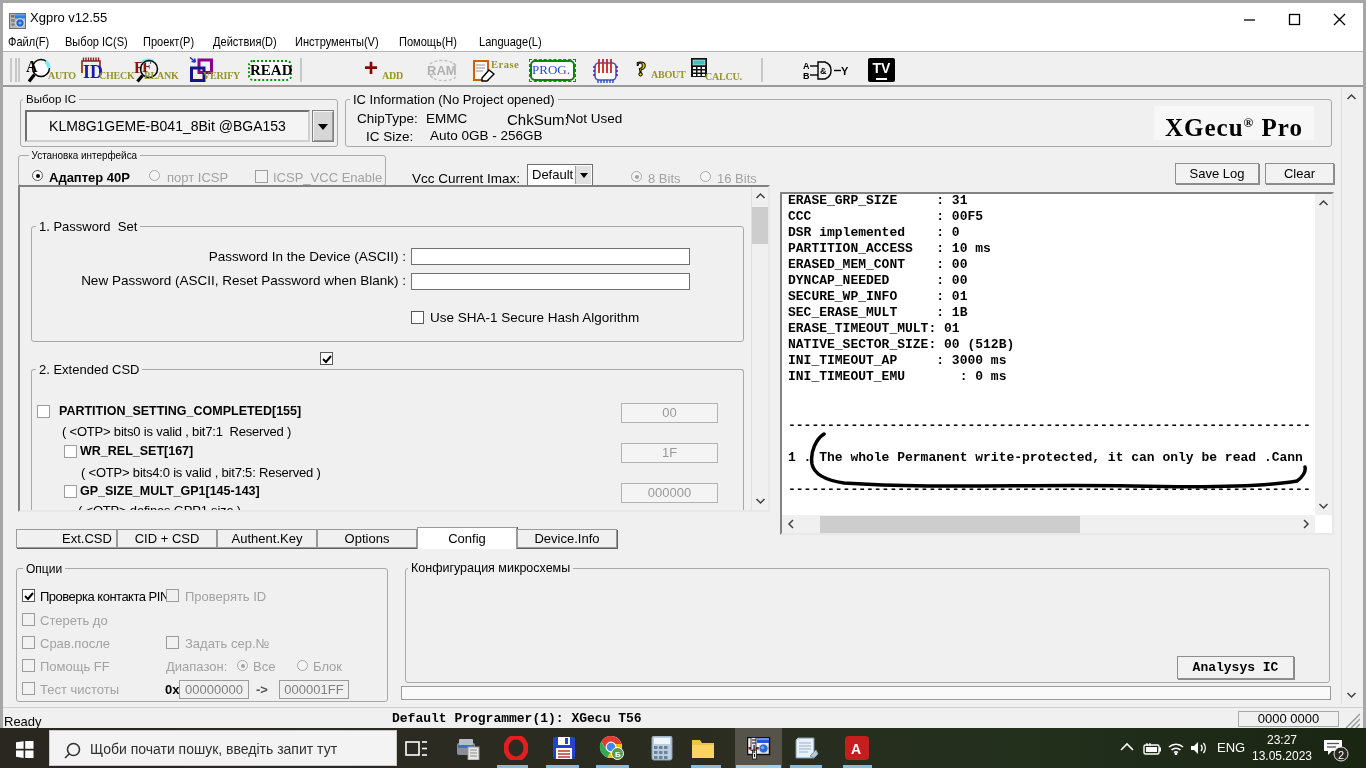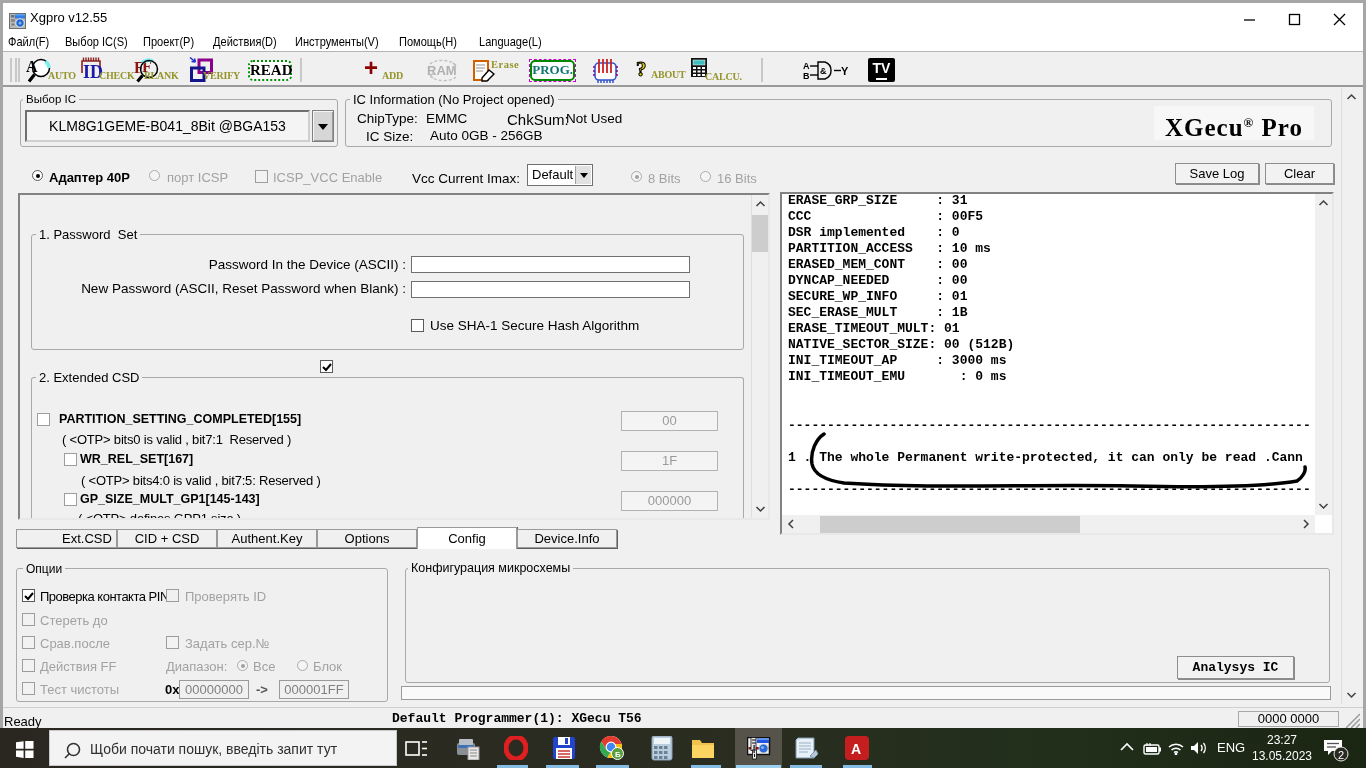--- a/index.html
+++ b/index.html
@@ -137,21 +137,21 @@
       <rect x="1" y="1" width="14" height="19" fill="#fff" stroke="#d06000" stroke-width="2"></rect>
       <line x1="3" y1="5" x2="12" y2="5" stroke="#909090" stroke-width="1"></line>
       <line x1="3" y1="8" x2="12" y2="8" stroke="#909090" stroke-width="1"></line>
       <line x1="3" y1="11" x2="10" y2="11" stroke="#909090" stroke-width="1"></line>
       <path d="M9 18 L16 10 L21 14 L14 21 L9 21 Z" fill="#fff" stroke="#000" stroke-width="1.4"></path>
     </svg>
     <div class="olab" style="left:491px;top:4px;font-size:10.5px;letter-spacing:0.5px;">Erase</div>
 
     <div class="abs" style="left:529px;top:4px;width:47px;height:23px;background:#fff;border:1px dashed #cc00cc;">
       <div class="abs" style="left:0px;top:0px;width:45px;height:21px;border:2px solid #008800;border-radius:5px;background:#fff;white-space:nowrap;overflow:hidden;">
-        <div style="font-family:'Liberation Serif',serif;font-weight:bold;font-size:13px;color:#0f766e;text-align:right;line-height:16px;">PROG.</div>
+        <div style="font-family:'Liberation Serif',serif;font-weight:normal;font-size:13px;color:#1d4ed8;text-align:left;line-height:16px;">PROG.</div>
       </div>
     </div>
 
     <svg class="abs" style="left:593px;top:4px" width="26" height="24">
       <rect x="2" y="4" width="21" height="17" rx="4" fill="#fff" stroke="#3355cc" stroke-width="1.6"></rect>
       <line x1="6" y1="0" x2="6" y2="14" stroke="#cc2222" stroke-width="1.8"></line>
       <line x1="10" y1="0" x2="10" y2="14" stroke="#cc2222" stroke-width="1.8"></line>
       <line x1="14" y1="0" x2="14" y2="14" stroke="#cc2222" stroke-width="1.8"></line>
       <line x1="18" y1="0" x2="18" y2="14" stroke="#cc2222" stroke-width="1.8"></line>
       <g stroke="#3355cc" stroke-width="1.5">
@@ -231,20 +231,23 @@
     <div class="abs" style="left:426px;top:24px;font-size:13.5px;">EMMC</div>
     <div class="abs" style="left:507px;top:24px;font-size:15px;text-align:right;">ChkSum:</div>
     <div class="abs" style="left:566px;top:24px;font-size:13.5px;">Not Used</div>
     <div class="abs" style="left:366px;top:42px;font-size:13.5px;">IC Size:</div>
     <div class="abs" style="left:430px;top:41px;font-size:13.5px;">Auto 0GB - 256GB</div>
 
     <div class="abs" style="left:1154px;top:19px;width:160px;height:34px;background:#f7f7f7;">
       <div style="font-family:'Liberation Serif',serif;font-weight:bold;font-size:25px;text-align:center;line-height:33px;letter-spacing:1px;">XGecu<span style="font-size:13px;vertical-align:9px;">®</span> Pro</div>
     </div>
 
+    <div class="group" style="left:18px;top:68px;width:368px;height:31px;">
+      <div class="glabel" style="font-size:11.5px;top:-7px;left:10px;transform:scaleX(0.86);transform-origin:0 50%;">Установка интерфейса</div>
+    </div>
     <div class="radio sel" style="left:32px;top:83px;"></div>
     <div class="abs" style="left:49px;top:83px;font-weight:bold;">Адаптер 40P</div>
     <div class="radio dis" style="left:149px;top:83px;"></div>
     <div class="abs graytxt" style="left:167px;top:83px;">порт ICSP</div>
     <div class="cb dis" style="left:255px;top:83px;"></div>
     <div class="abs graytxt" style="left:273px;top:83px;">ICSP_VCC Enable</div>
 
     <div class="abs" style="left:412px;top:84px;font-size:13.5px;">Vcc Current Imax:</div>
     <div class="abs" style="left:527px;top:77px;width:66px;height:22px;background:#fff;border:1px solid #707070;">
       <div style="font-size:13px;padding:2px 0 0 4px;">Default</div>
@@ -255,21 +258,21 @@
       </div>
     </div>
     <div class="radio dis sel" style="left:631px;top:84px;"></div>
     <div class="abs graytxt" style="left:648px;top:84px;">8 Bits</div>
     <div class="radio dis" style="left:700px;top:84px;"></div>
     <div class="abs graytxt" style="left:717px;top:84px;">16 Bits</div>
 
     <div class="btn" style="left:1175px;top:76px;width:84px;height:21px;line-height:19px;">Save Log</div>
     <div class="btn" style="left:1265px;top:76px;width:69px;height:21px;line-height:19px;">Clear</div>
 
-    <div class="abs sunken2" style="left:18px;top:106px;width:752px;height:327px;background:#f0f0f0;overflow:hidden;">
+    <div class="abs sunken2" style="left:18px;top:98px;width:752px;height:327px;background:#f0f0f0;overflow:hidden;">
 
       <div class="group" style="left:11px;top:39px;width:713px;height:116px;">
         <div class="glabel">1. Password&nbsp; Set</div>
       </div>
       <div class="abs" style="left:0;top:62px;width:386px;text-align:right;font-size:13.5px;white-space:nowrap;">Password In the Device (ASCII) :</div>
       <div class="edit" style="left:391px;top:61px;width:279px;height:17px;"></div>
       <div class="abs" style="left:0;top:86px;width:386px;text-align:right;font-size:13.5px;white-space:nowrap;">New Password (ASCII, Reset Password when Blank) :</div>
       <div class="edit" style="left:391px;top:86px;width:279px;height:17px;"></div>
       <div class="cb" style="left:391px;top:124px;"></div>
       <div class="abs" style="left:410px;top:123px;font-size:13.5px;">Use SHA-1 Secure Hash Algorithm</div>
@@ -365,21 +368,21 @@
     <div class="abs" style="left:40px;top:502px;letter-spacing:-0.5px;">Проверка контакта PIN</div>
     <div class="cb dis" style="left:166px;top:502px;background:#f0f0f0;"></div>
     <div class="abs graytxt" style="left:185px;top:502px;">Проверять ID</div>
     <div class="cb dis" style="left:22px;top:526px;"></div>
     <div class="abs graytxt" style="left:40px;top:526px;">Стереть до</div>
     <div class="cb dis" style="left:22px;top:549px;"></div>
     <div class="abs graytxt" style="left:40px;top:549px;">Срав.после</div>
     <div class="cb dis" style="left:166px;top:549px;"></div>
     <div class="abs graytxt" style="left:185px;top:549px;">Задать сер.№</div>
     <div class="cb dis" style="left:22px;top:572px;"></div>
-    <div class="abs graytxt" style="left:40px;top:572px;">Действия FF</div>
+    <div class="abs graytxt" style="left:40px;top:572px;">Помощь FF</div>
     <div class="abs graytxt" style="left:166px;top:572px;">Диапазон:</div>
     <div class="radio dis sel" style="left:237px;top:573px;"></div>
     <div class="abs graytxt" style="left:253px;top:572px;">Все</div>
     <div class="radio dis" style="left:297px;top:573px;"></div>
     <div class="abs graytxt" style="left:313px;top:572px;">Блок</div>
     <div class="cb dis" style="left:22px;top:595px;"></div>
     <div class="abs graytxt" style="left:40px;top:595px;">Тест чистоты</div>
     <div class="abs" style="left:165px;top:595px;font-weight:bold;">0x</div>
     <div class="edit-dis" style="left:179px;top:593px;width:70px;height:19px;line-height:17px;color:#808080;background:#f0f0f0;border-color:#9a9a9a;">00000000</div>
     <div class="abs" style="left:256px;top:595px;font-weight:bold;color:#555;">-&gt;</div>

